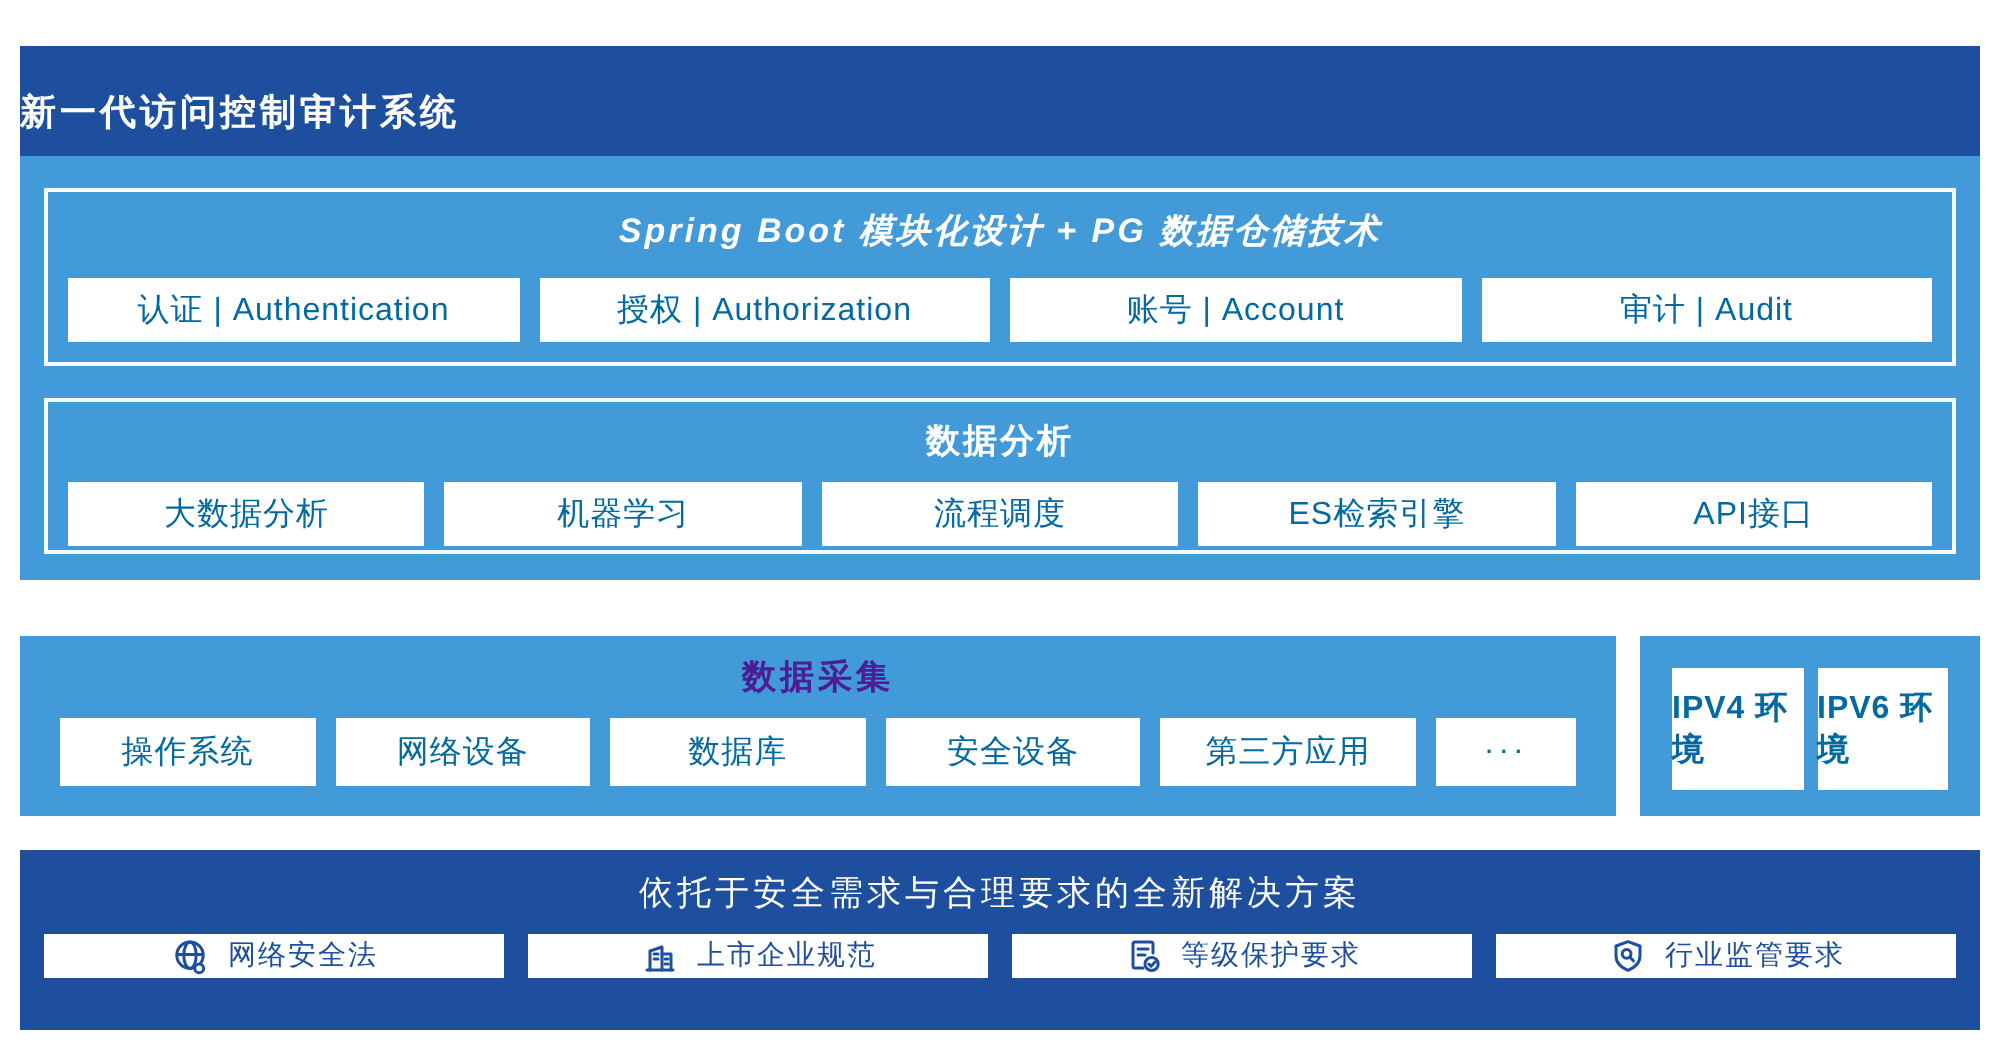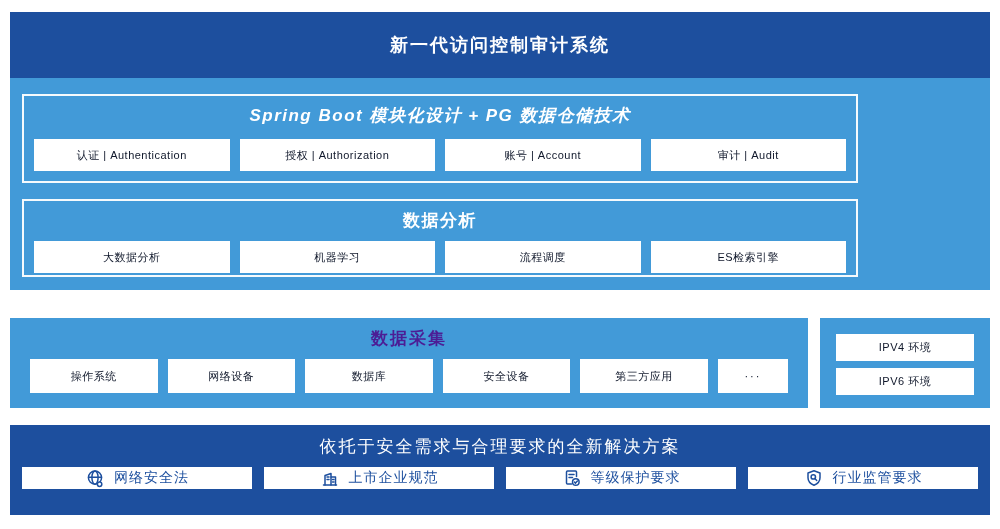--- a/index.html
+++ b/index.html
@@ -5,70 +5,71 @@
   * { margin: 0; padding: 0; box-sizing: border-box; }
   html, body { background: #ffffff; }
   body {
     font-family: "Liberation Sans", "DejaVu Sans", sans-serif;
     width: 1000px; height: 529px; position: relative; overflow: hidden;
   }
   .stage { position: absolute; left: 0; top: 0; width: 1000px; height: 529px; }
 
   
   .banner-top {
-    position: absolute; left: 10px; top: 12px; width: 980px; height: 66px;
-    background: #1d4f9e; display: flex; align-items: center; justify-content: center;
+    position: absolute; left: 10px; top: 23px; width: 980px; height: 66px;
+    background: #1d4f9e; display: flex; align-items: center; justify-content: flex-start;
   }
   .banner-top .title {
     color: #ffffff; font-size: 18px; font-weight: bold; letter-spacing: 2px;
   }
 
   
   .panel-platform {
     position: absolute; left: 10px; top: 78px; width: 980px; height: 212px;
     background: #429ad8;
   }
   .subbox {
-    position: absolute; left: 12px; width: 836px;
+    position: absolute; left: 12px; width: 956px;
     border: 2px solid rgba(255,255,255,0.95);
   }
   .subbox-spring { top: 16px; height: 89px; }
   .subbox-analysis { top: 121px; height: 78px; }
   .subbox .sub-title {
     color: #ffffff; font-size: 17px; font-weight: bold; text-align: center;
     letter-spacing: 1.5px; margin-top: 8px;
   }
   .subbox-spring .sub-title { font-style: italic; }
   .white-row {
     display: flex; gap: 10px; padding: 0 10px; margin-top: 12px;
   }
   .subbox-analysis .white-row { margin-top: 9px; }
   .wbox {
     background: #ffffff; flex: 1; height: 32px;
     display: flex; align-items: center; justify-content: center;
-    color: #0f172a; font-size: 11px; letter-spacing: 0.5px;
+    color: #0369a1; font-size: 16px; letter-spacing: 0.5px;
   }
 
   
   .panel-collect {
     position: absolute; left: 10px; top: 318px; width: 798px; height: 90px;
     background: #429ad8;
   }
   .panel-collect .sec-title {
     color: #4c1d95; font-size: 17px; font-weight: bold; text-align: center;
     letter-spacing: 2px; margin-top: 9px;
   }
   .panel-collect .white-row { margin-top: 9px; padding: 0 20px; }
   .panel-collect .wbox { height: 34px; }
   .panel-collect .wbox.small { flex: 0.55; letter-spacing: 2px; }
 
   .panel-env {
     position: absolute; left: 820px; top: 318px; width: 170px; height: 90px;
-    background: #429ad8; display: flex; flex-direction: column; gap: 7px;
+    background: #429ad8; display: flex; flex-direction: row; gap: 7px;
     padding: 16px 16px 13px 16px;
+    font-weight: bold;
   }
   .panel-env .wbox { flex: 1; height: auto; }
 
   
   .banner-bottom {
     position: absolute; left: 10px; top: 425px; width: 980px; height: 90px;
     background: #1d4f9e;
   }
   .banner-bottom .sec-title {
     color: #ffffff; font-size: 17px; font-weight: normal; text-align: center;
@@ -103,20 +104,21 @@
       </div>
     </div>
 
     <div class="subbox subbox-analysis">
       <div class="sub-title">数据分析</div>
       <div class="white-row">
         <div class="wbox">大数据分析</div>
         <div class="wbox">机器学习</div>
         <div class="wbox">流程调度</div>
         <div class="wbox">ES检索引擎</div>
+        <div class="wbox">API接口</div>
       </div>
     </div>
 
   </div>
 
   <div class="panel-collect">
     <div class="sec-title">数据采集</div>
     <div class="white-row">
       <div class="wbox">操作系统</div>
       <div class="wbox">网络设备</div>

